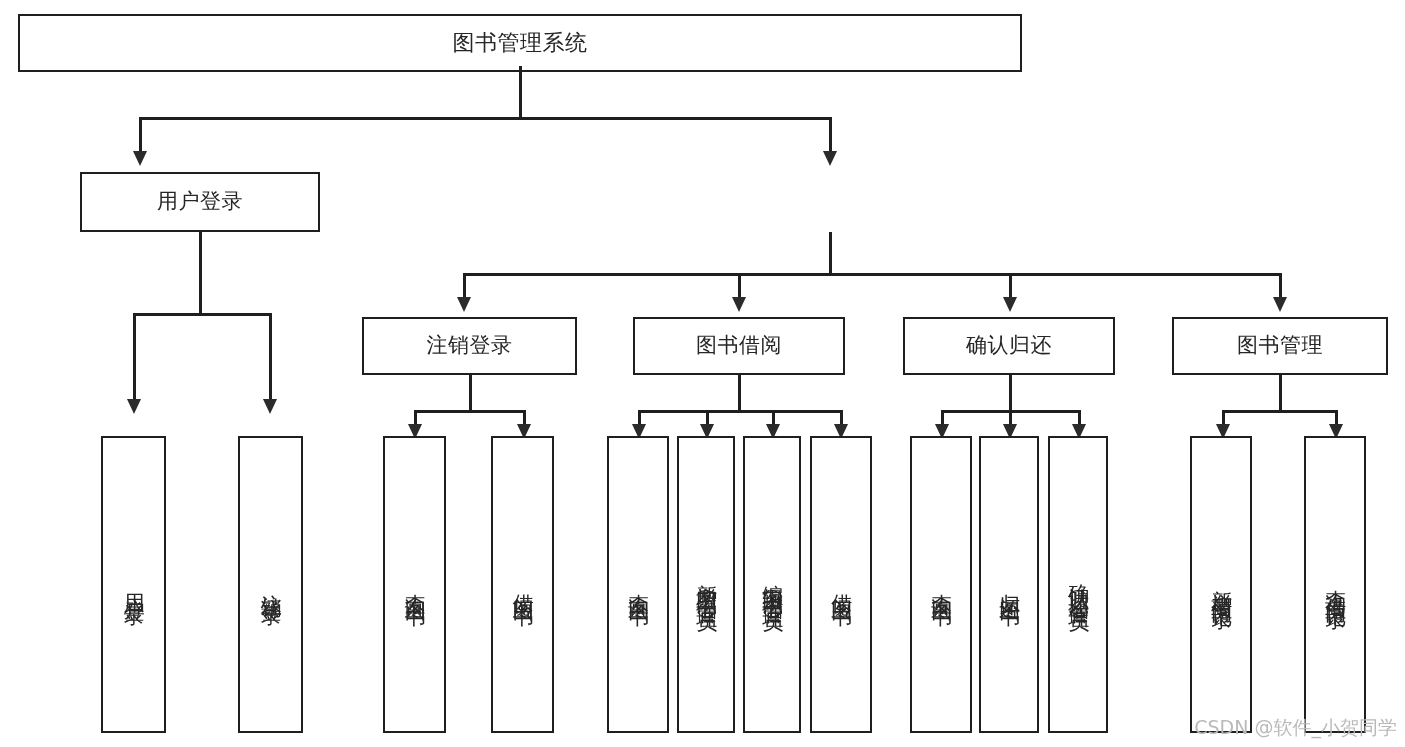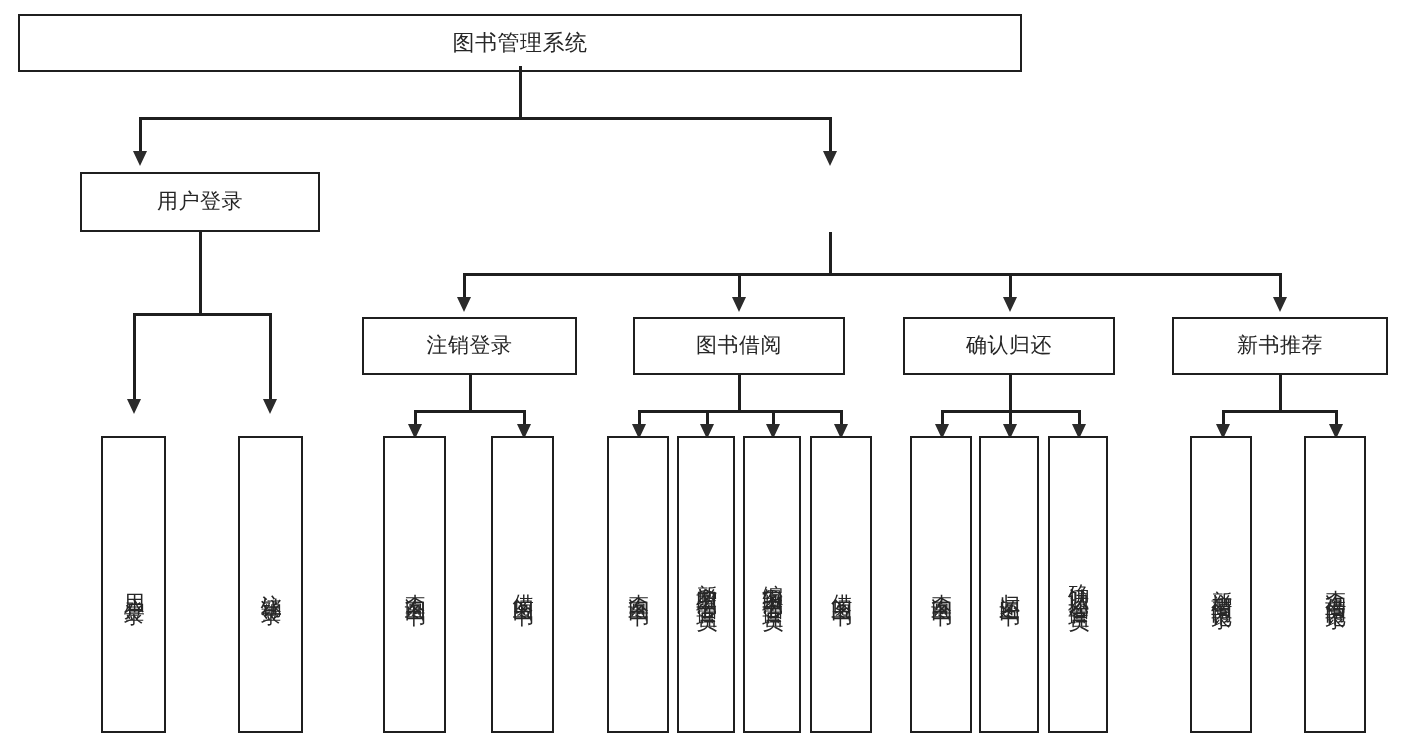--- a/index.html
+++ b/index.html
@@ -104,21 +104,21 @@
   <div class="ln v" style="left:738px; top:273px; height:26px;"></div>
   <div class="arrow" style="left:732px; top:297px;"></div>
   <div class="ln v" style="left:1009px; top:273px; height:26px;"></div>
   <div class="arrow" style="left:1003px; top:297px;"></div>
   <div class="ln v" style="left:1279px; top:273px; height:26px;"></div>
   <div class="arrow" style="left:1273px; top:297px;"></div>
 
   <div class="node h" style="left:362px; top:317px; width:215px; height:58px;">注销登录</div>
   <div class="node h" style="left:633px; top:317px; width:212px; height:58px;">图书借阅</div>
   <div class="node h" style="left:903px; top:317px; width:212px; height:58px;">确认归还</div>
-  <div class="node h" style="left:1172px; top:317px; width:216px; height:58px;">新书推荐</div>
+  <div class="node h" style="left:1172px; top:317px; width:216px; height:58px;">图书管理</div>
 
   <div class="ln v" style="left:469px; top:375px; height:36px;"></div>
   <div class="ln h" style="left:414px; top:410px; width:111px;"></div>
   <div class="ln v" style="left:414px; top:410px; height:16px;"></div>
   <div class="arrow" style="left:408px; top:424px;"></div>
   <div class="ln v" style="left:523px; top:410px; height:16px;"></div>
   <div class="arrow" style="left:517px; top:424px;"></div>
 
   <div class="ln v" style="left:738px; top:375px; height:36px;"></div>
   <div class="ln h" style="left:638px; top:410px; width:204px;"></div>
@@ -158,14 +158,15 @@
   <div class="node v" style="left:743px; top:436px; width:58px; height:297px;">编辑图书（管理员）</div>
   <div class="node v" style="left:810px; top:436px; width:62px; height:297px;">借阅图书</div>
 
   <div class="node v" style="left:910px; top:436px; width:62px; height:297px;">查询图书</div>
   <div class="node v" style="left:979px; top:436px; width:60px; height:297px;">归还图书</div>
   <div class="node v" style="left:1048px; top:436px; width:60px; height:297px;">确认归还（管理员）</div>
 
   <div class="node v" style="left:1190px; top:436px; width:62px; height:297px;">新增借阅记录</div>
   <div class="node v" style="left:1304px; top:436px; width:62px; height:297px;">查询借阅记录</div>
 
+  <div id="watermark">CSDN @软件_小贺同学</div>
 
 </div>
 
 </body></html>

